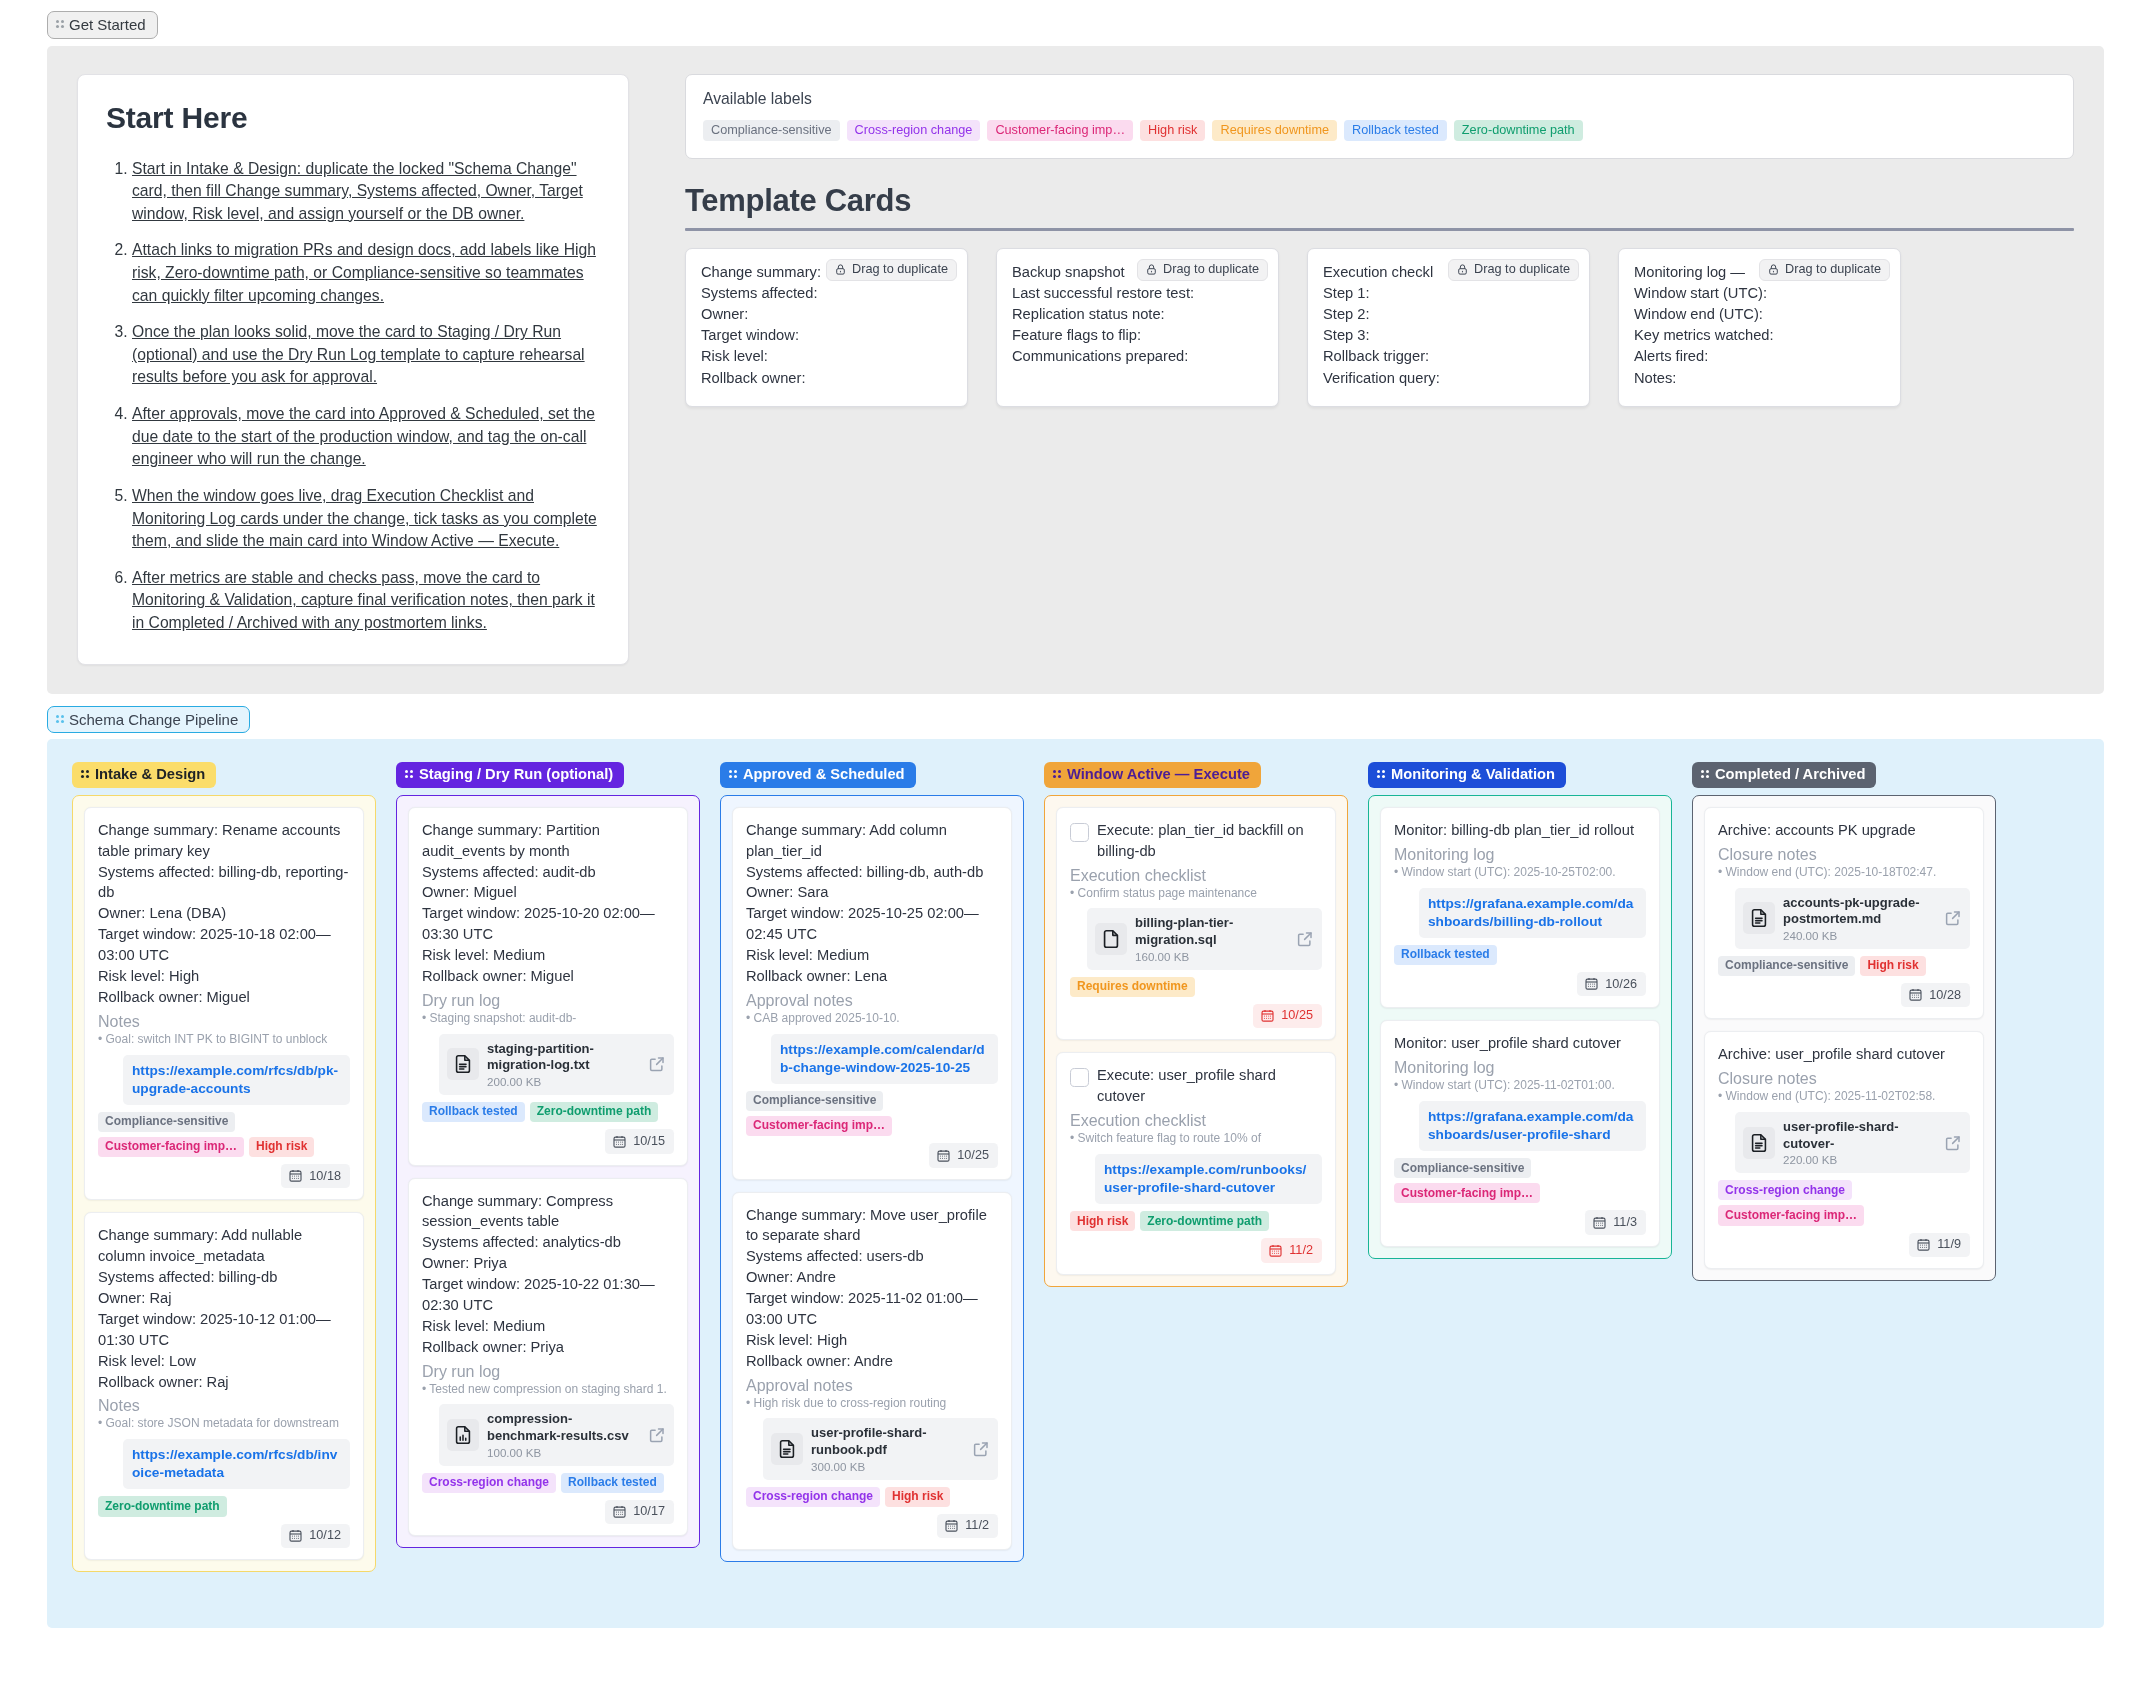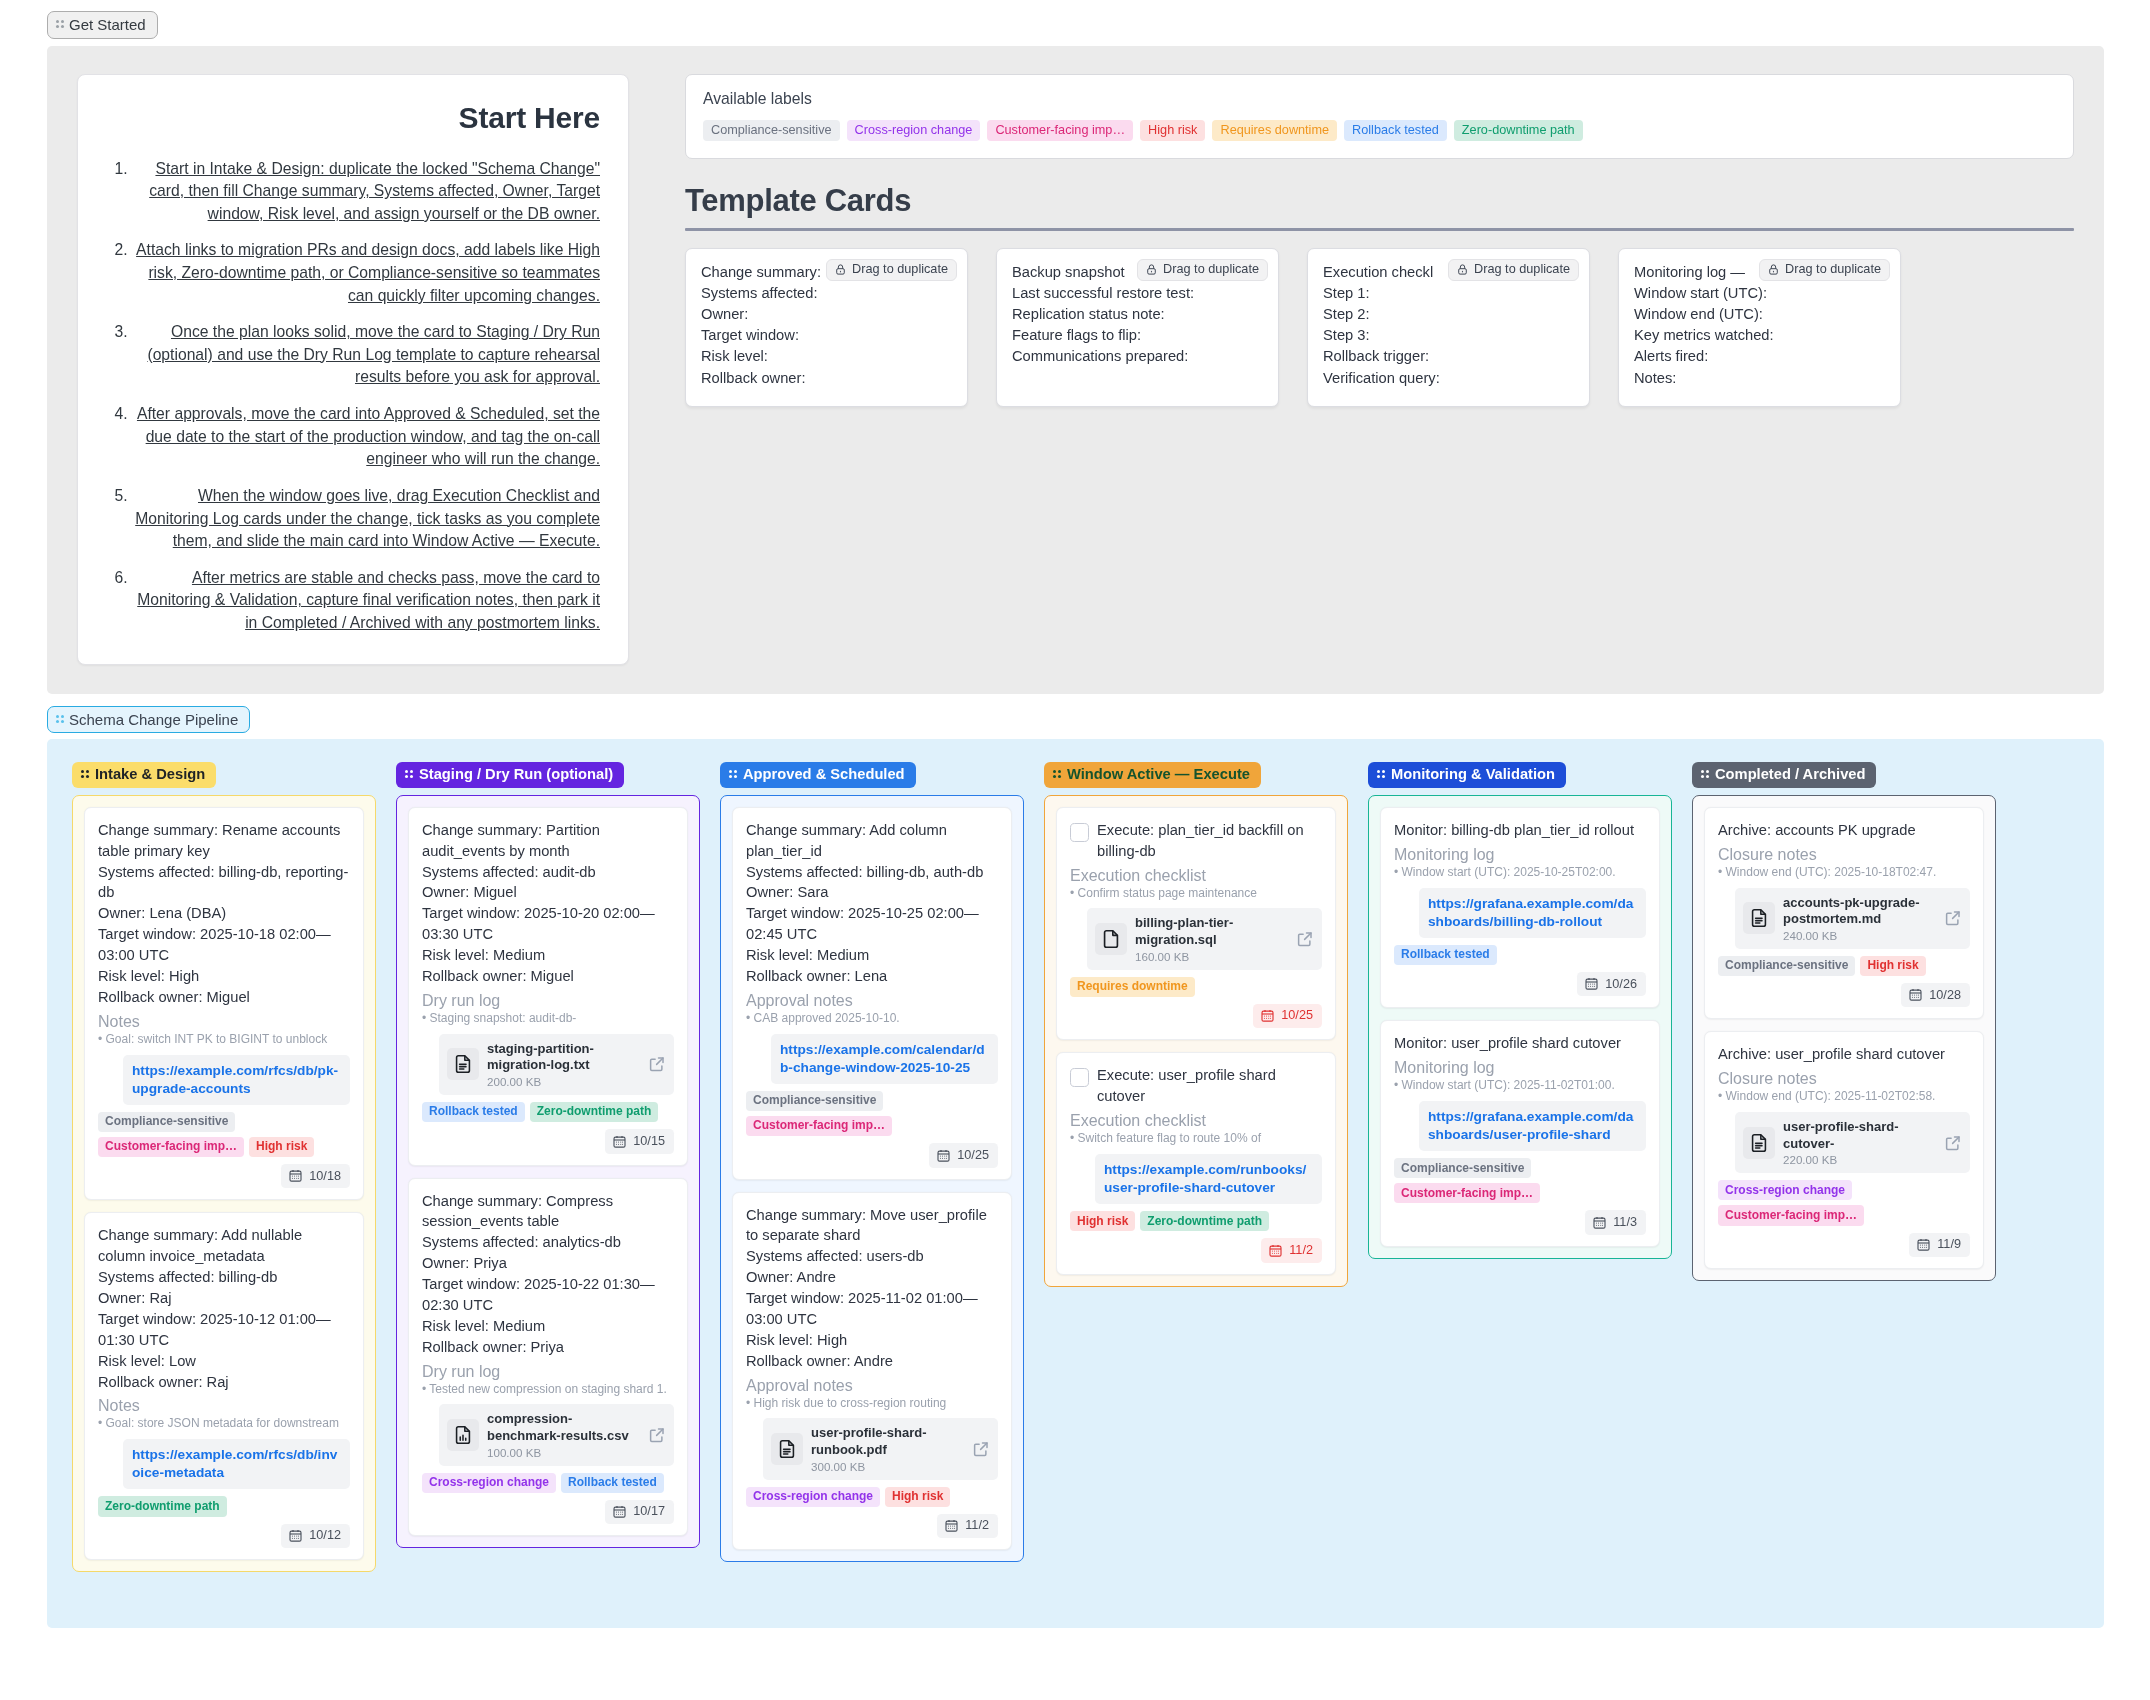--- a/index.html
+++ b/index.html
@@ -31,21 +31,21 @@
   .grip::after { left: 5px; top: 1px; }
   .tab.active .grip::before, .tab.active .grip::after { color: #59c1ec; }
 
   
   .gs-panel {
     margin: 7px 47px 0 47px; background: #ebebeb; border-radius: 5px;
     padding: 28px 30px 29px 30px; display: flex; gap: 56px; align-items: flex-start;
   }
   .startcard {
     width: 552px; background: #fff; border: 1px solid #e2e2e6; border-radius: 8px;
-    padding: 26px 28px 29px 28px; box-shadow: 0 1px 2px rgba(0,0,0,.05); text-align: right;
+    padding: 26px 28px 29px 28px; box-shadow: 0 1px 2px rgba(0,0,0,.05);
   }
   .startcard h1 { font-size: 30px; letter-spacing: -0.2px; color: #2b3440; margin-bottom: 23px; }
   .startcard ol { padding-left: 26px; }
   .startcard li { font-size: 15.7px; line-height: 1.44; margin-bottom: 14px; color: #31383f; text-decoration: underline; }
   .startcard li:last-child { margin-bottom: 0; }
 
   .right-col { flex: 1; min-width: 0; }
   .labels-box {
     background: #fff; border: 1px solid #d9dade; border-radius: 7px;
     padding: 15px 17px 17px 17px;
@@ -490,21 +490,21 @@
                   <g stroke-width="1.6" stroke-linecap="round">
                     <path d="M7 13h.01M10.5 13h.01M14 13h.01M17 13h.01M7 16.6h.01M10.5 16.6h.01M14 16.6h.01M17 16.6h.01"></path>
                   </g>
                 </svg>
               </span>
               <span>11/2</span>
             </span>
           </div>
         </div>
       </div></div>
-    <div class="col"><div class="col-pill" style="background: rgb(240, 165, 58); color: #14532d;">
+    <div class="col"><div class="col-pill" style="background: rgb(240, 165, 58); color: #4c1d95;">
         <span class="grip"></span>
         <span>Window Active — Execute</span>
       </div><div class="col-body" style="background: rgb(253, 248, 239); border-color: rgb(240, 165, 58);">
         <div class="card">
           <div class="card-head">
             <div class="chkbox"></div>
             <div class="card-text">Execute: plan_tier_id backfill on billing-db</div>
           </div>
           <div class="sec-label">Execution checklist</div>
           <div class="sec-item">• Confirm status page maintenance</div>

